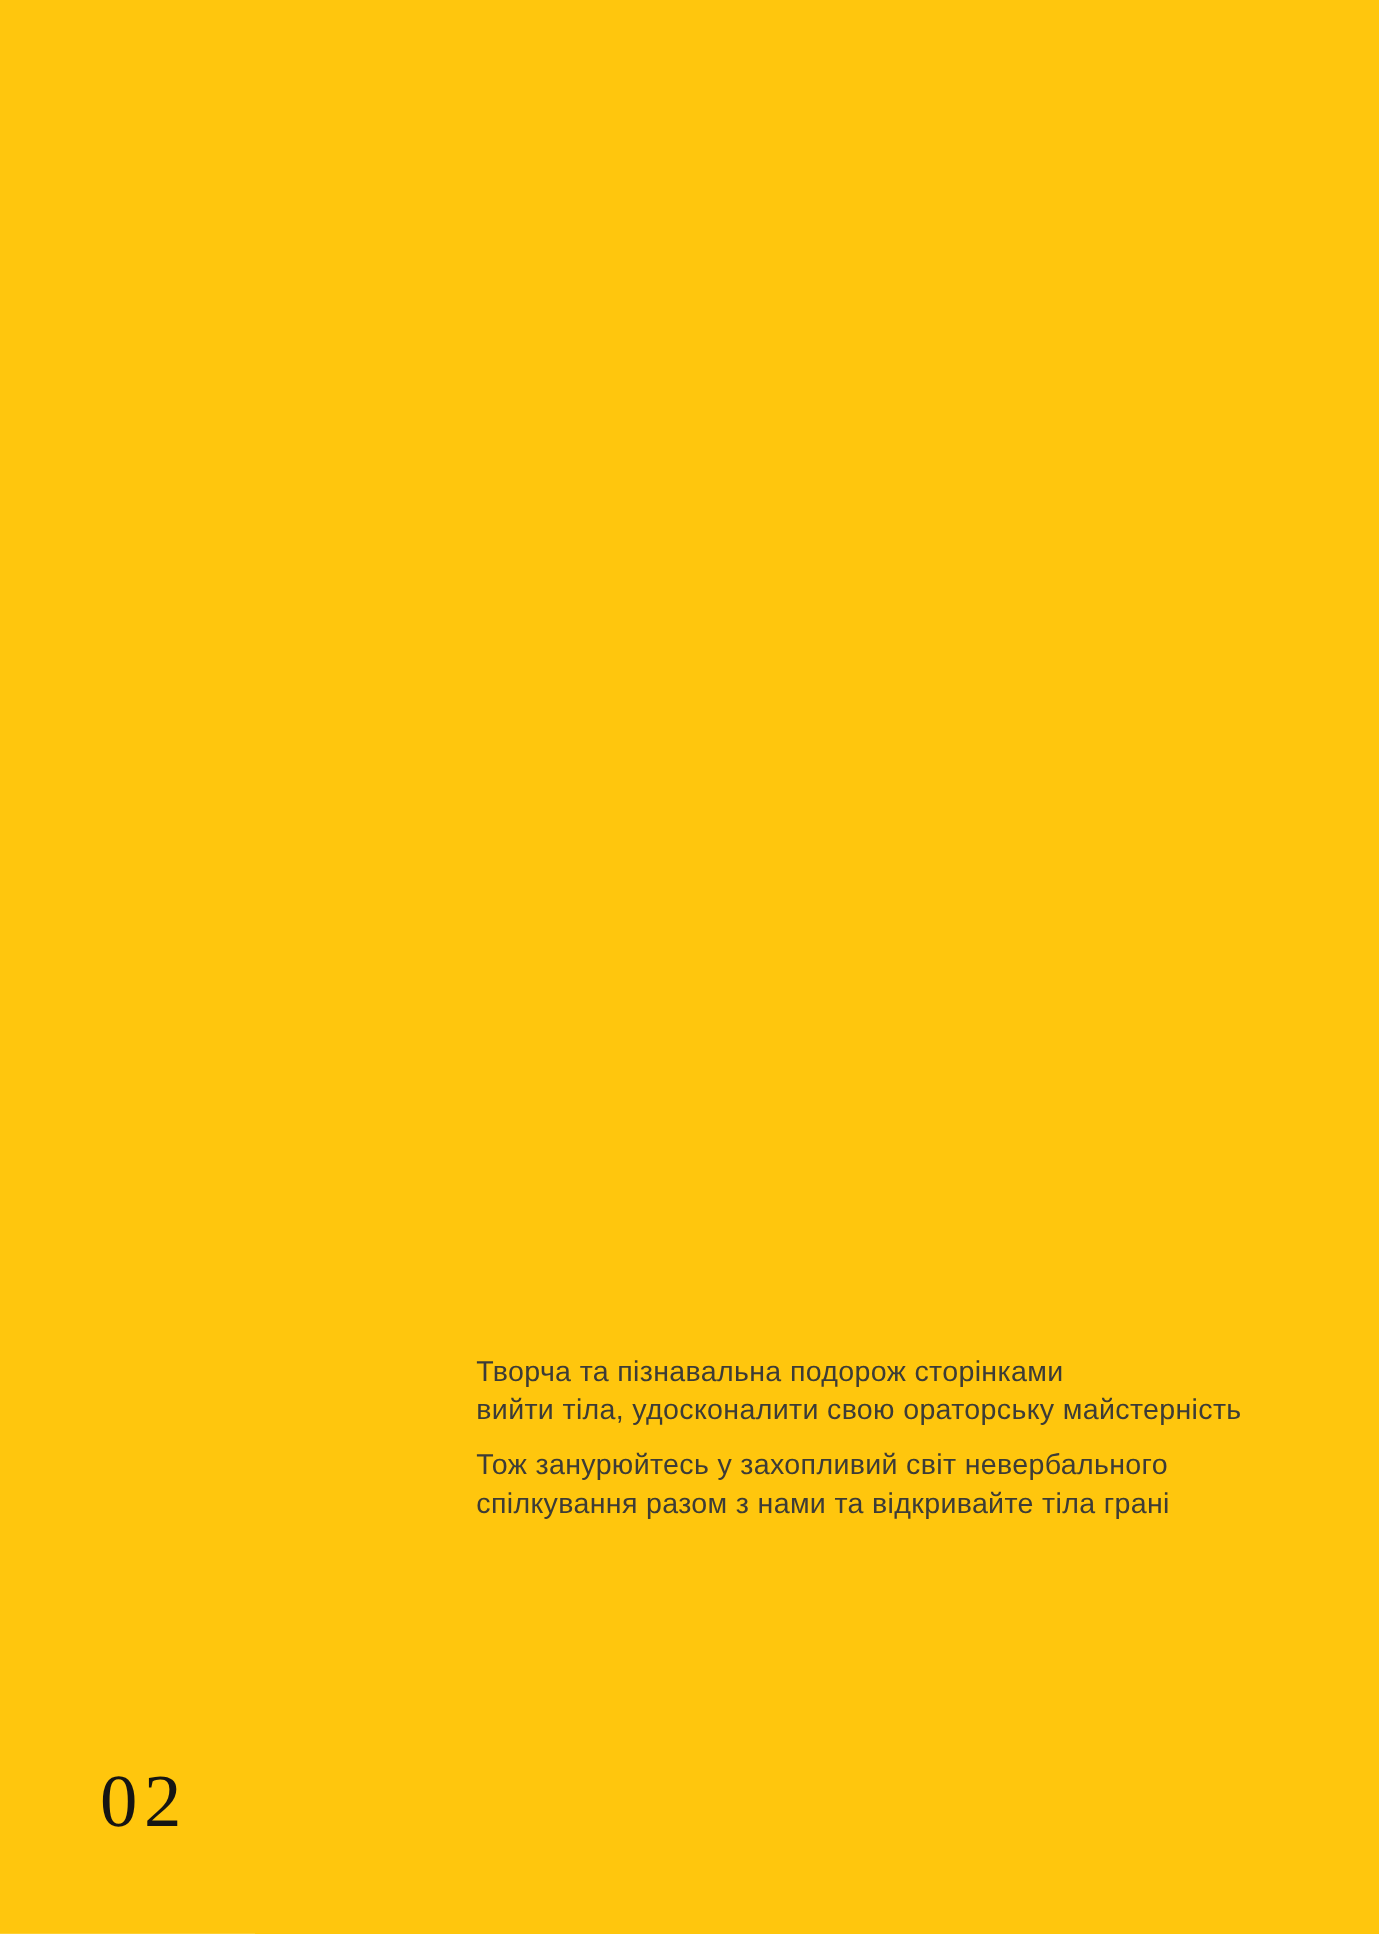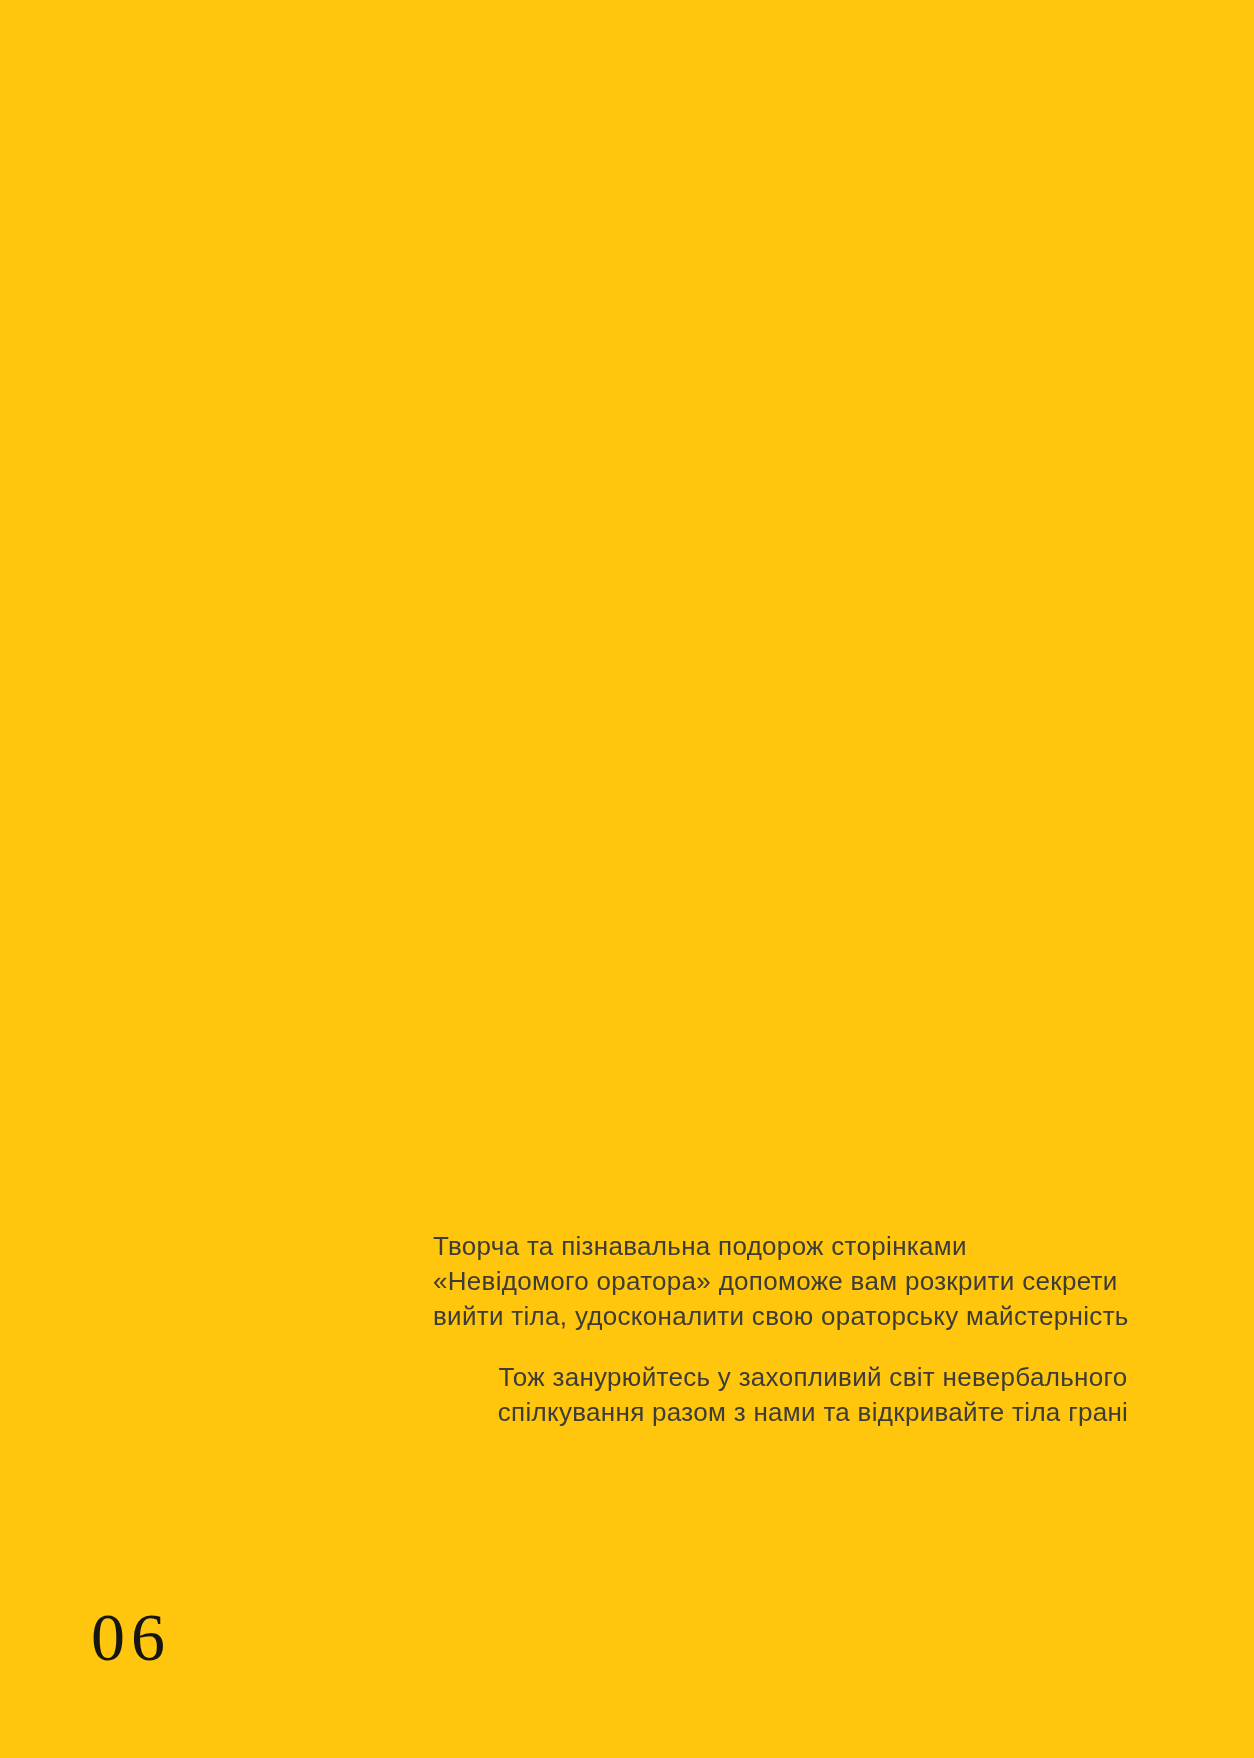--- a/index.html
+++ b/index.html
@@ -23,22 +23,21 @@
     font-size: 26px;
     line-height: 35px;
     letter-spacing: 0.3px;
     font-weight: 400;
   }
   .para {
     margin: 0;
     padding: 0;
   }
   .para + .para {
-    margin-top: 26px;
-    text-align: center;
+    margin-top: 15px;
   }
   .line {
     display: block;
     white-space: nowrap;
   }
   .page-number {
     position: absolute;
     left: 91px;
     top: 1603px;
     font-family: "Liberation Serif", serif;
@@ -50,24 +49,23 @@
   }
 </style>
 </head>
 <body>
 
 <div class="page">
 
   <main class="intro-block">
     <p class="para">
       <span class="line">Творча та пізнавальна подорож сторінками</span>
-      <span class="line">«Невідомого оратора» допоможе вам розкрити секрети</span>
       <span class="line">вийти тіла, удосконалити свою ораторську майстерність</span>
     </p>
     <p class="para">
       <span class="line">Тож занурюйтесь у захопливий світ невербального</span>
       <span class="line">спілкування разом з нами та відкривайте тіла грані</span>
     </p>
   </main>
 
-  <div class="page-number">06</div>
+  <div class="page-number">02</div>
 
 </div>
 
 </body></html>

